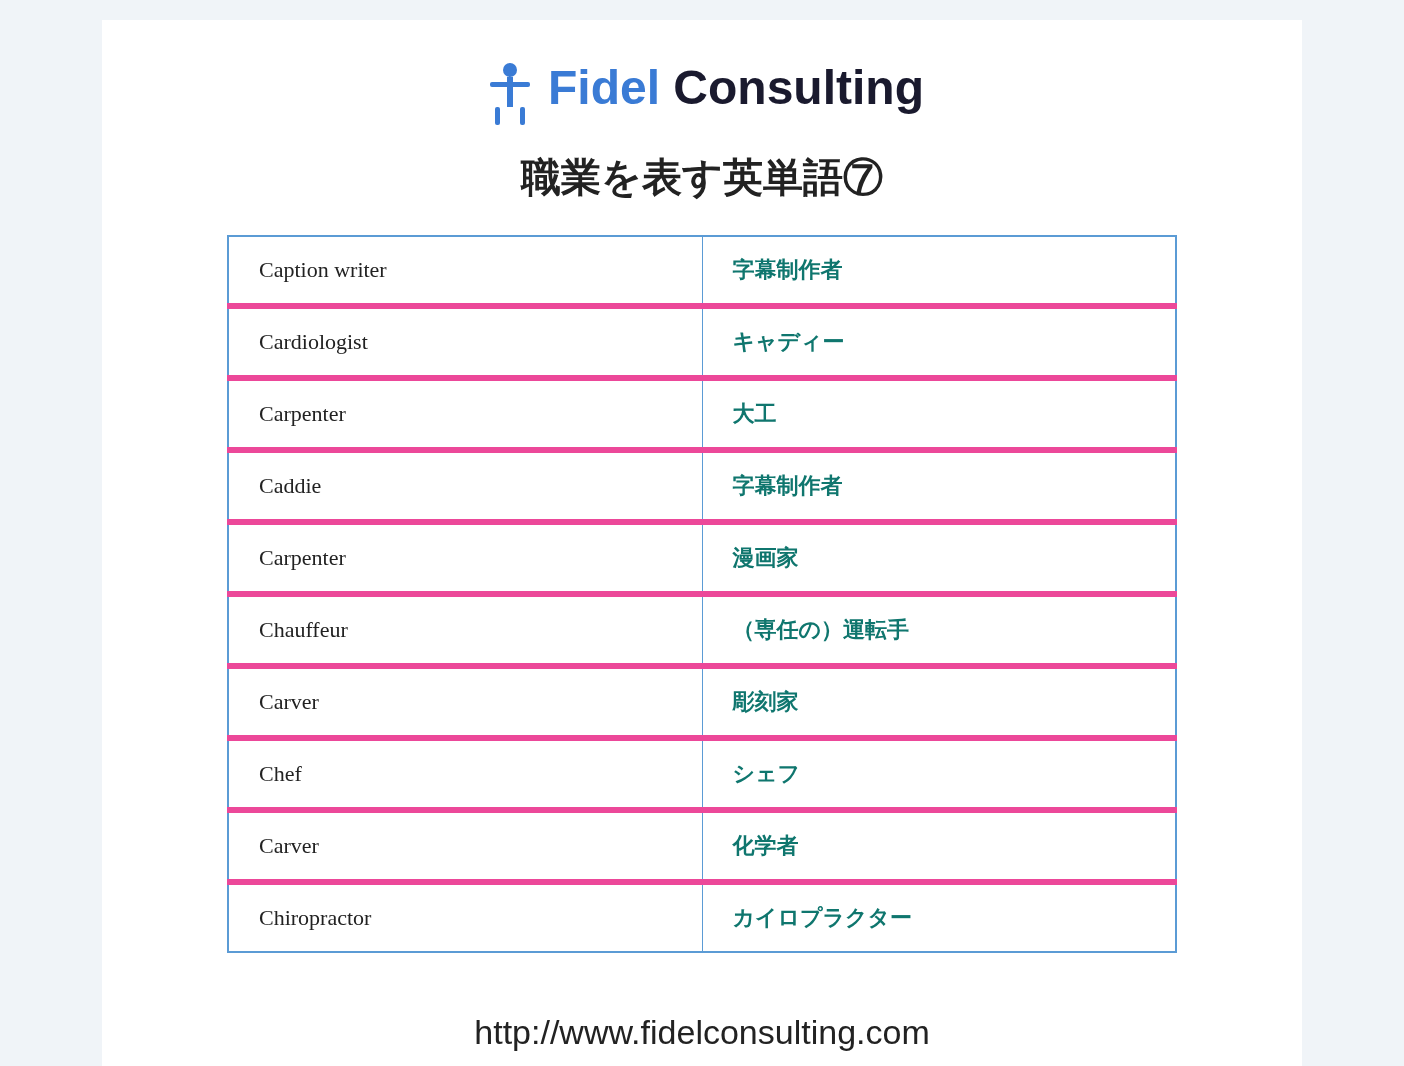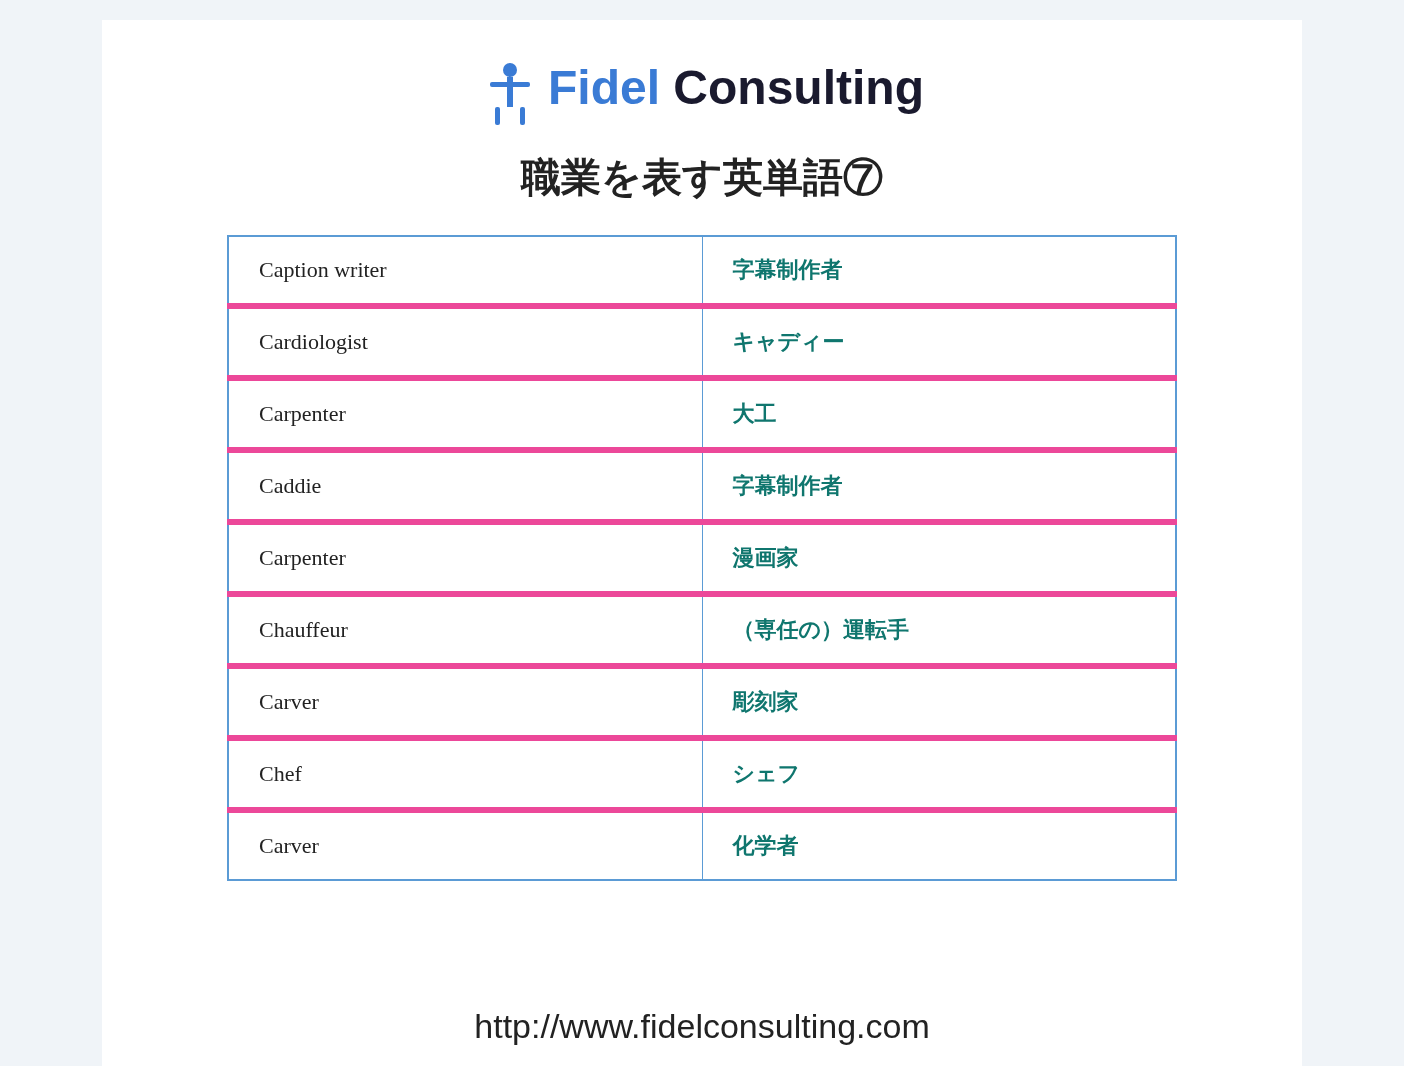--- a/index.html
+++ b/index.html
@@ -164,18 +164,22 @@
           <td>彫刻家</td>
         </tr>
         <tr>
           <td>Chef</td>
           <td>シェフ</td>
         </tr>
         <tr>
           <td>Carver</td>
           <td>化学者</td>
         </tr>
+        <tr>
+          <td>Chiropractor</td>
+          <td>カイロプラクター</td>
+        </tr>
       </tbody>
   </table>
 
   <div class="footer-url">http://www.fidelconsulting.com</div>
 
 </div>
 
 </body></html>

